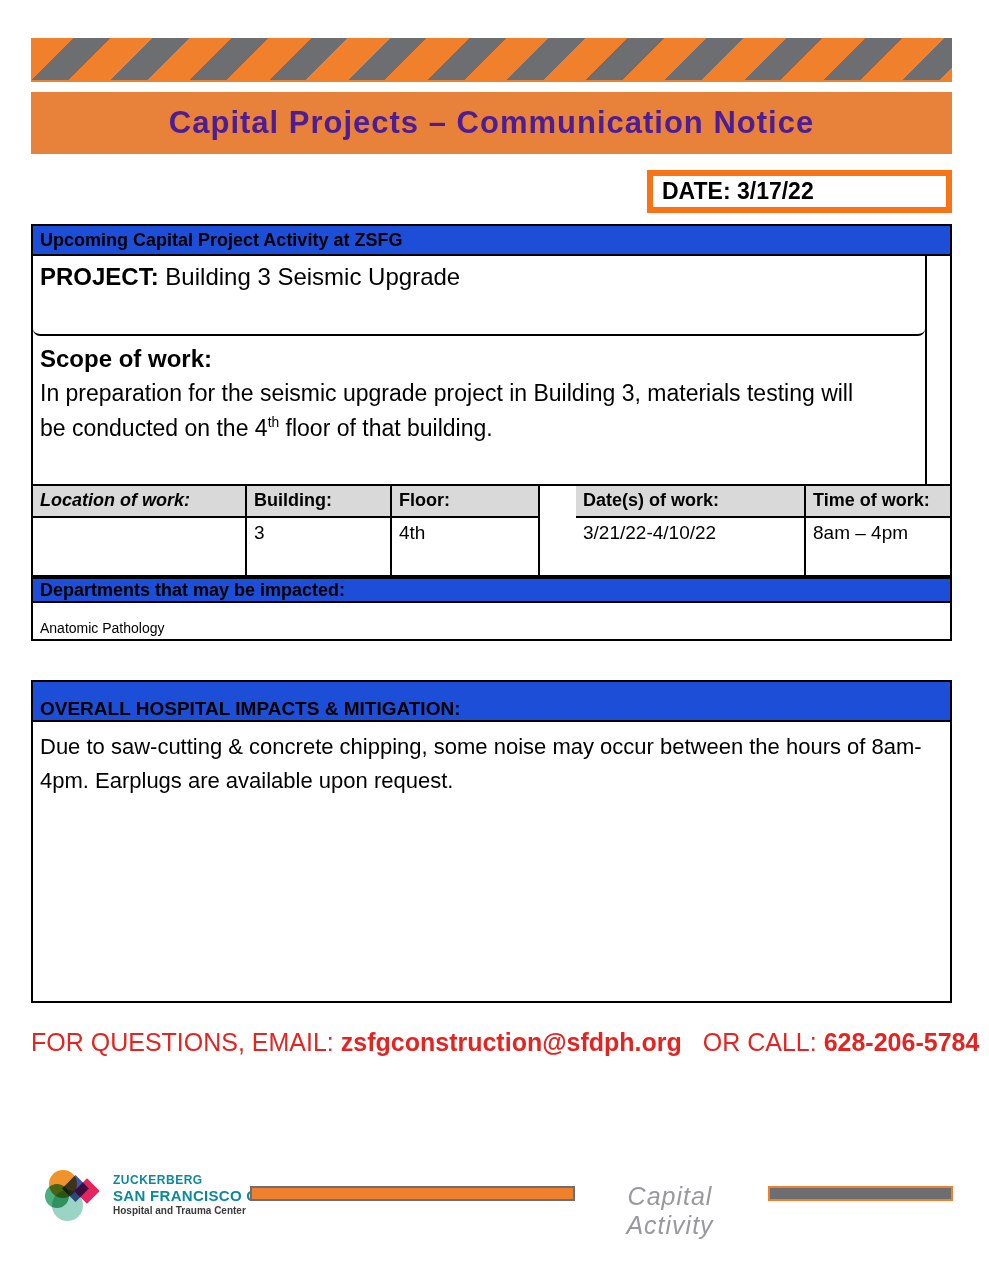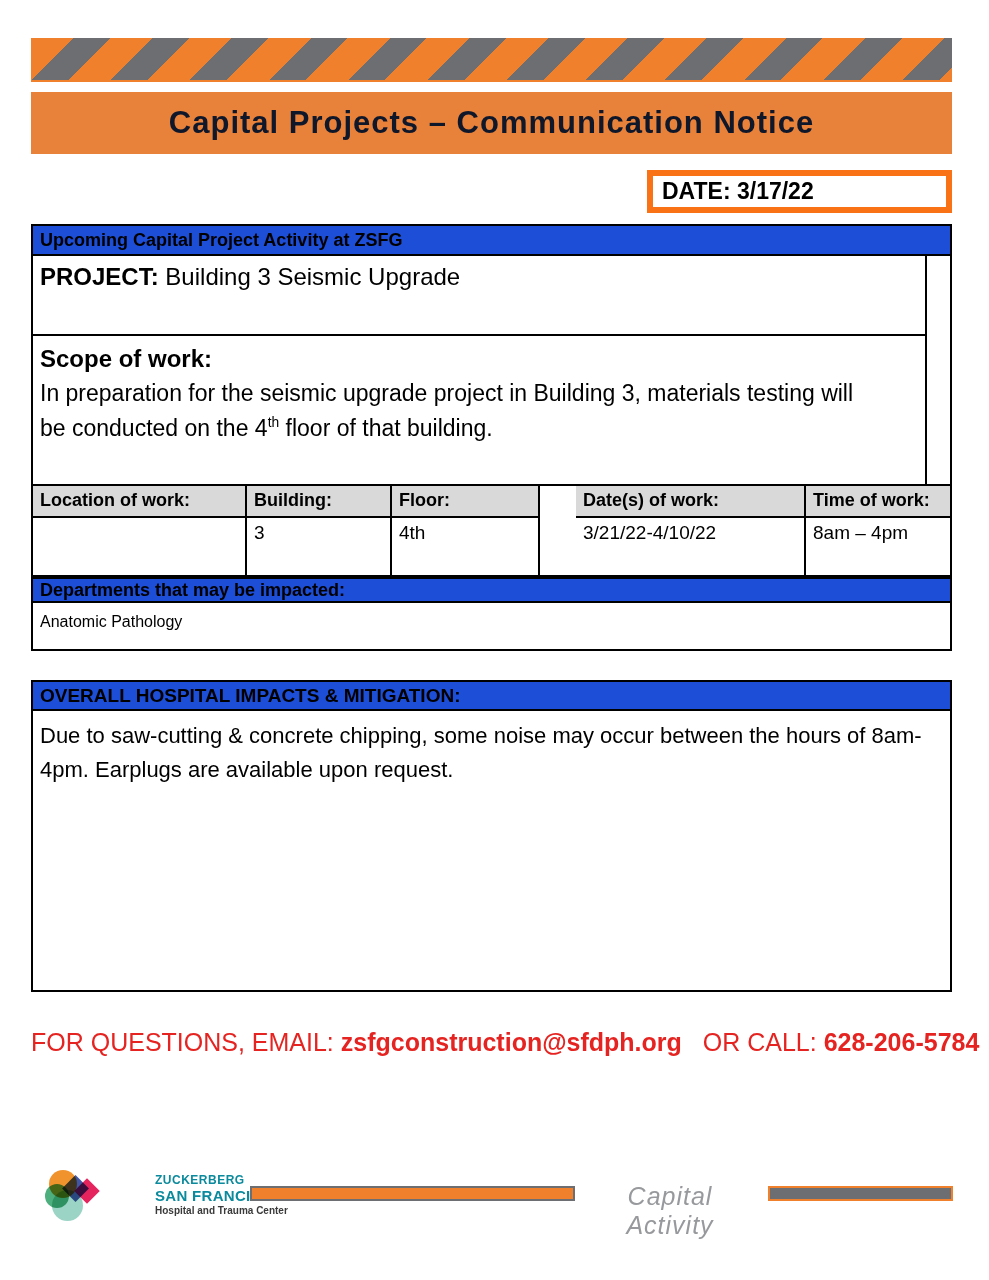--- a/index.html
+++ b/index.html
@@ -15,21 +15,21 @@
     background:repeating-linear-gradient(135deg,
       #f0802c 0 30px, #6d6e71 30px 56px);
     border-bottom:2px solid #f0802c;
   }
   
   .titlebar{
     left:31px;top:92px;width:921px;height:62px;background:#e8813a;
     display:flex;align-items:center;justify-content:center;
   }
   .titlebar span{
-    color:#0f172a;font-weight:bold;font-size:31px;letter-spacing:1px;
+    color:#4c1d95;font-weight:bold;font-size:31px;letter-spacing:1px;
   }
   
   .datebox{
     left:647px;top:170px;width:305px;height:43px;border:6px solid #f97316;
     box-sizing:border-box;display:flex;align-items:center;
     font-weight:bold;font-size:23px;padding-left:9px;
   }
   
   .tbl{box-sizing:border-box;border:2px solid #000;background:#fff;}
   .tbl1{left:31px;top:224px;width:921px;}
@@ -37,66 +37,66 @@
     background:#1d4ed8;font-weight:bold;font-size:18px;
     display:flex;align-items:center;padding-left:7px;box-sizing:border-box;
     border-bottom:2px solid #000;
   }
   .row-activity{height:30px;}
   .bc-wrap{display:flex;}
   .bc-left{flex:1;}
   .bc-narrow{width:23px;border-left:2px solid #000;}
   .projrow{
     height:80px;box-sizing:border-box;border-bottom:2px solid #000;
-    font-size:24px;padding:7px 16px 0 7px;
+    font-size:24px;padding:7px 16px 0 7px;border-radius:7px;
   }
   .projrow b{font-weight:bold;}
   .scoperow{height:148px;box-sizing:border-box;padding:6px 16px 0 7px;}
   .scopelabel{font-weight:bold;font-size:24px;line-height:34px;}
   .scopebody{font-size:23px;line-height:35px;max-width:835px;}
   .scopebody sup{font-size:60%;vertical-align:super;line-height:0;}
   .cells{display:flex;border-top:2px solid #000;}
   .cell{
     box-sizing:border-box;border-right:2px solid #000;
     padding:4px 4px 0 7px;overflow:hidden;
   }
   .cell:last-child{border-right:none;}
-  .c1{width:214px;} .c2{width:145px;} .c3{width:148px;} .c4{width:230px;margin-left:36px;} .c5{flex:1;}
+  .c1{width:214px;font-style:italic;} .c2{width:145px;} .c3{width:148px;} .c4{width:230px;margin-left:36px;} .c5{flex:1;}
   .hdrcells .cell{
     background:#d9d9d9;font-weight:bold;font-size:18px;height:32px;
     border-bottom:2px solid #000;
   }
   .datacells .cell{font-size:19px;height:57px;}
   .row-dept-h{height:28px;border-top:4px solid #000000;}
   .deptval{
-    height:46px;box-sizing:border-box;font-size:16px;padding:10px 0 0 7px;
+    height:36px;box-sizing:border-box;font-size:14px;padding:17px 0 0 7px;
   }
   
   .tbl2{left:31px;top:680px;width:921px;}
-  .row-imp-h{height:29px;font-size:19px;}
+  .row-imp-h{height:40px;font-size:19px;align-items:flex-end;}
   .impbody{
     height:279px;box-sizing:border-box;font-size:22px;line-height:34px;
     padding:8px 8px 0 7px;
   }
   
   .contact{
     left:31px;top:1028px;width:940px;white-space:nowrap;
     font-size:25px;color:#e52421;
   }
   .contact .b{font-weight:bold;}
   .contact .gap{display:inline-block;width:14px;}
   
   .logo-mark{left:45px;top:1168px;width:60px;height:62px;}
   .logo-mark div{position:absolute;mix-blend-mode:multiply;}
   .lm-orange{left:4px;top:2px;width:28px;height:28px;border-radius:50%;background:#f0932d;}
   .lm-green{left:0px;top:16px;width:24px;height:24px;border-radius:50%;background:#4caf7d;}
   .lm-mint{left:7px;top:22px;width:31px;height:31px;border-radius:50%;background:#9bd4c5;}
   .lm-blue{left:21px;top:11px;width:19px;height:19px;background:#4156a6;transform:rotate(45deg);}
   .lm-red{left:33px;top:14px;width:18px;height:18px;background:#e5245e;transform:rotate(45deg);}
-  .logo-text{left:113px;top:1174px;line-height:1;margin-left:42px;}
+  .logo-text{left:113px;top:1174px;line-height:1;}
   .lt1{color:#0a8a9c;font-weight:bold;font-size:12px;letter-spacing:.5px;margin-bottom:2px;}
   .lt2{color:#0a8a9c;font-weight:bold;font-size:15px;letter-spacing:.3px;margin-bottom:3px;}
   .lt3{color:#3a3a3a;font-weight:bold;font-size:10px;}
   .bar{height:11px;box-sizing:content-box;}
   .bar-left{left:250px;top:1186px;width:321px;background:#f0802c;border:2px solid #6d6e71;}
   .bar-right{left:768px;top:1186px;width:181px;background:#6d6e71;border:2px solid #f0802c;}
   .footer-brand{
     left:585px;top:1182px;width:170px;text-align:center;
     font-style:italic;color:#97999c;font-size:25px;letter-spacing:1px;
   }

